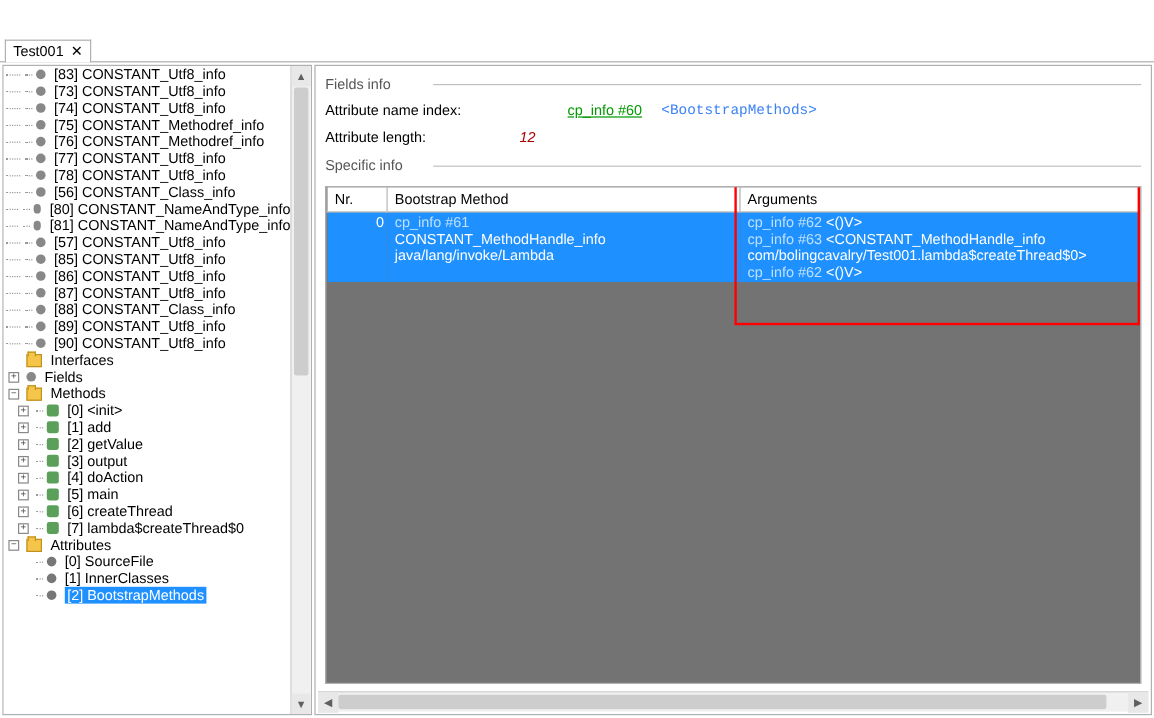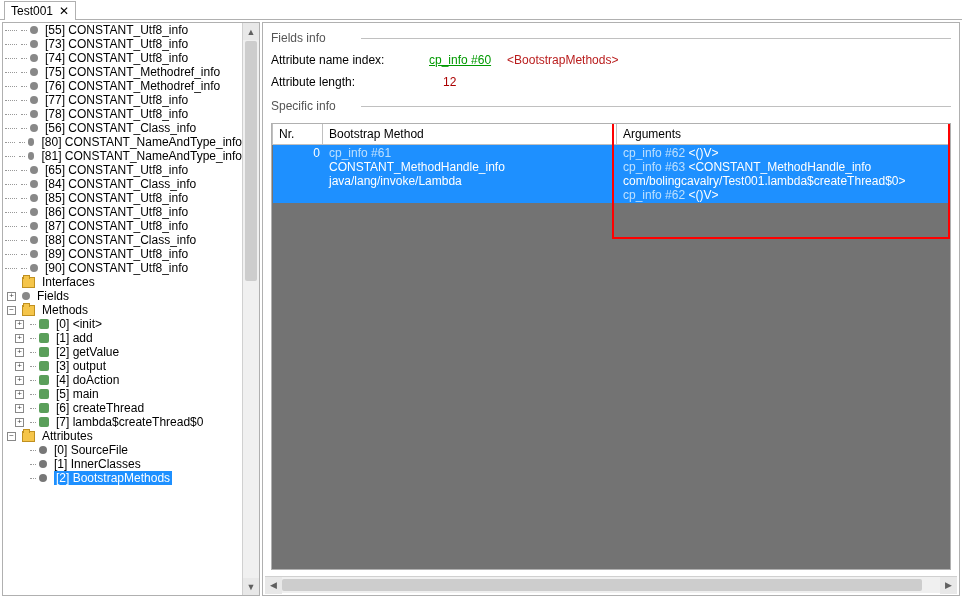--- a/index.html
+++ b/index.html
@@ -1,17 +1,17 @@
 <!DOCTYPE html>
 <html><head>
 <meta charset="utf-8">
 <style>
 * { margin:0; padding:0; box-sizing:border-box; }
 body { font-family: "Microsoft YaHei", sans-serif; font-size:12px; color:#000; background:#fff; width:962px; height:598px; overflow:hidden; display:flex; flex-direction:column; }
-.tab-bar { height:20px; display:flex; align-items:flex-end; padding-left:4px; border-bottom:1px solid #b0b0b0; }
+.tab-bar { height:20px; display:flex; align-items:flex-end; padding-left:4px; border-bottom:1px solid #b0b0b0;margin-top:32px; }
 .tab { background:#fff; border:1px solid #b0b0b0; border-bottom:none; padding:2px 6px; font-size:12px; display:flex; align-items:center; gap:6px; position:relative; top:1px; }
 .tab .close { cursor:pointer; }
 .main { flex:1; display:flex; overflow:hidden; }
 .left-pane { width:258px; border:1px solid #b0b0b0; margin:2px 1px 2px 2px; display:flex; overflow:hidden; }
 .tree-wrap { flex:1; overflow:hidden; position:relative; background:#fff; display:flex; }
 .tree { flex:1; overflow:hidden; white-space:nowrap; padding-left:2px; }
 .tree-scroll-v { width:17px; background:#f0f0f0; border-left:1px solid #d0d0d0; position:relative; }
 .tree-scroll-v .arrow { height:17px; display:flex; align-items:center; justify-content:center; font-size:9px; color:#606060; background:#e8e8e8; }
 .tree-scroll-v .thumb { position:absolute; left:2px; right:2px; top:18px; height:240px; background:#cdcdcd; border-radius:2px; }
 .tree ul { list-style:none; }
@@ -25,23 +25,23 @@
 .folder-icon { width:13px; height:11px; background:#f5c54a; border:1px solid #c09020; margin-right:4px; position:relative; }
 .folder-icon::before { content:''; position:absolute; top:-3px; left:0; width:5px; height:3px; background:#f5c54a; border:1px solid #c09020; border-bottom:none; }
 .method-icon { width:10px; height:10px; background:#5a9f5a; border-radius:2px; margin-right:4px; }
 .attr-icon { width:8px; height:8px; background:#777; border-radius:50%; margin-right:4px; }
 .sel { background:#1e90ff; color:#fff; padding:0 2px; }
 .right-pane { flex:1; border:1px solid #b0b0b0; margin:2px 2px 2px 1px; display:flex; flex-direction:column; overflow:hidden; padding:2px; position:relative; }
 .fieldset-title { color:#555; font-size:12px; margin:6px 0 4px 6px; position:relative; }
 .fieldset-title::after { content:''; position:absolute; left:90px; right:6px; top:50%; border-top:1px solid #c0c0c0; }
 .kv { margin:4px 0 4px 6px; display:flex; gap:8px; }
 .kv .k { width:150px; }
-.kv .v-link { color:#009900; text-decoration:underline; }
-.kv .v-desc { color:#b91c1c; margin-left:8px; }
-.kv .v-num { color:#a00; margin-left:14px; }
+.kv .v-link { color:#009900; text-decoration:underline;margin-left:44px; }
+.kv .v-desc { color:#3b82f6; margin-left:8px;font-family:Liberation Mono, monospace; }
+.kv .v-num { color:#a00; margin-left:4px;font-style:italic; }
 .table-wrap { margin:6px; border:1px solid #b0b0b0; flex:1; overflow:hidden; position:relative; background:#737373; }
 table { border-collapse:collapse; width:100%; table-layout:fixed; }
 th { background:#fff; border:1px solid #c0c0c0; border-top:none; text-align:left; padding:3px 6px; font-weight:normal; font-size:12px; }
 td { padding:1px 6px; vertical-align:top; font-size:12px; border-right:1px solid transparent; }
 td.nr { text-align:right; padding-right:2px; }
 .row-sel td { background:#1e90ff; color:#fff; }
 .cp-link { color:#bde0ff; }
 .redbox { position:absolute; border:2px solid #ff0000; pointer-events:none; }
 .h-scroll { height:17px; background:#f0f0f0; border-top:1px solid #d0d0d0; display:flex; align-items:center; }
 .h-scroll .arrow { width:17px; height:17px; display:flex; align-items:center; justify-content:center; font-size:9px; color:#606060; background:#e8e8e8; }
@@ -60,21 +60,21 @@
 
 <div class="main">
   <div class="left-pane">
     <div class="tree-wrap">
       <div class="tree">
         <ul id="const-list">
             <li class="node">
               <span class="dash"></span>
               <span class="dash-short"></span>
               <span class="bullet"></span>
-              <span>[55] CONSTANT_Utf8_info</span>
+              <span>[83] CONSTANT_Utf8_info</span>
             </li>
             <li class="node">
               <span class="dash"></span>
               <span class="dash-short"></span>
               <span class="bullet"></span>
               <span>[73] CONSTANT_Utf8_info</span>
             </li>
             <li class="node">
               <span class="dash"></span>
               <span class="dash-short"></span>
@@ -120,27 +120,21 @@
             <li class="node">
               <span class="dash"></span>
               <span class="dash-short"></span>
               <span class="bullet"></span>
               <span>[81] CONSTANT_NameAndType_info</span>
             </li>
             <li class="node">
               <span class="dash"></span>
               <span class="dash-short"></span>
               <span class="bullet"></span>
-              <span>[65] CONSTANT_Utf8_info</span>
-            </li>
-            <li class="node">
-              <span class="dash"></span>
-              <span class="dash-short"></span>
-              <span class="bullet"></span>
-              <span>[84] CONSTANT_Class_info</span>
+              <span>[57] CONSTANT_Utf8_info</span>
             </li>
             <li class="node">
               <span class="dash"></span>
               <span class="dash-short"></span>
               <span class="bullet"></span>
               <span>[85] CONSTANT_Utf8_info</span>
             </li>
             <li class="node">
               <span class="dash"></span>
               <span class="dash-short"></span>

